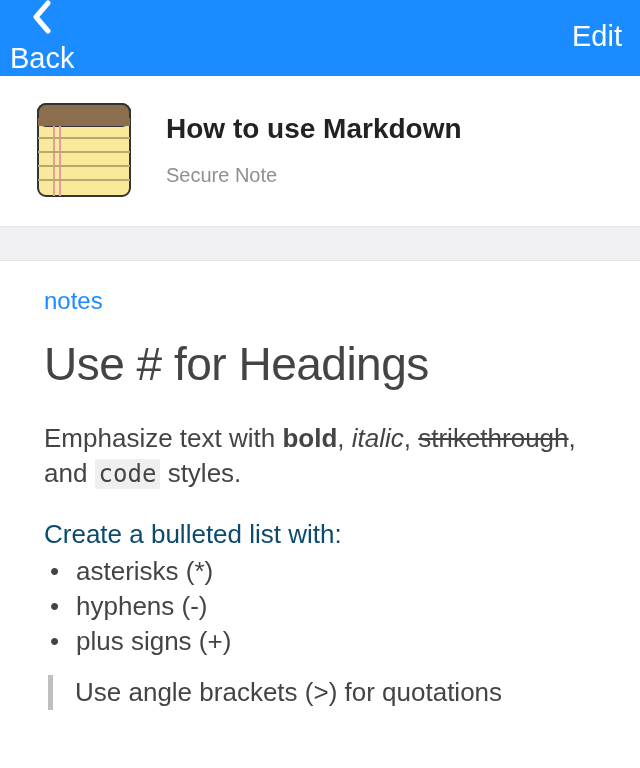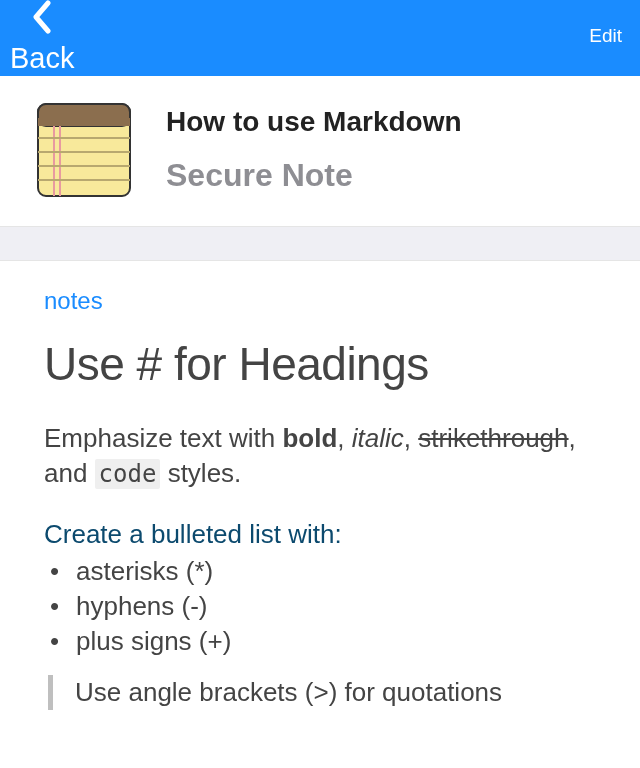--- a/index.html
+++ b/index.html
@@ -27,21 +27,21 @@
     cursor: pointer;
     flex-direction: column;
   }
   .back-group .chevron {
     display: inline-block;
     margin-right: 2px;
     margin-top: 2px;
   }
   .edit-btn {
     color: #fff;
-    font-size: 19px;
+    font-size: 29px;
     font-weight: 400;
     cursor: pointer;
   }
   .header-card {
     background: #fff;
     padding: 26px 24px 28px 36px;
     display: flex;
     align-items: center;
     border-bottom: 1px solid #e5e5e5;
   }
@@ -51,23 +51,23 @@
     flex-shrink: 0;
     margin-right: 34px;
   }
   .header-text .title {
     font-size: 28px;
     font-weight: 600;
     color: #222;
     margin-bottom: 19px;
   }
   .header-text .subtitle {
-    font-size: 32px;
+    font-size: 20px;
     color: #8e8e93;
-    font-weight: 700;
+    font-weight: 400;
   }
   .gap-bar {
     background: #efeff4;
     height: 34px;
     border-bottom: 1px solid #e5e5e5;
   }
   .content {
     padding: 26px 44px 0 44px;
   }
   .field-label {

